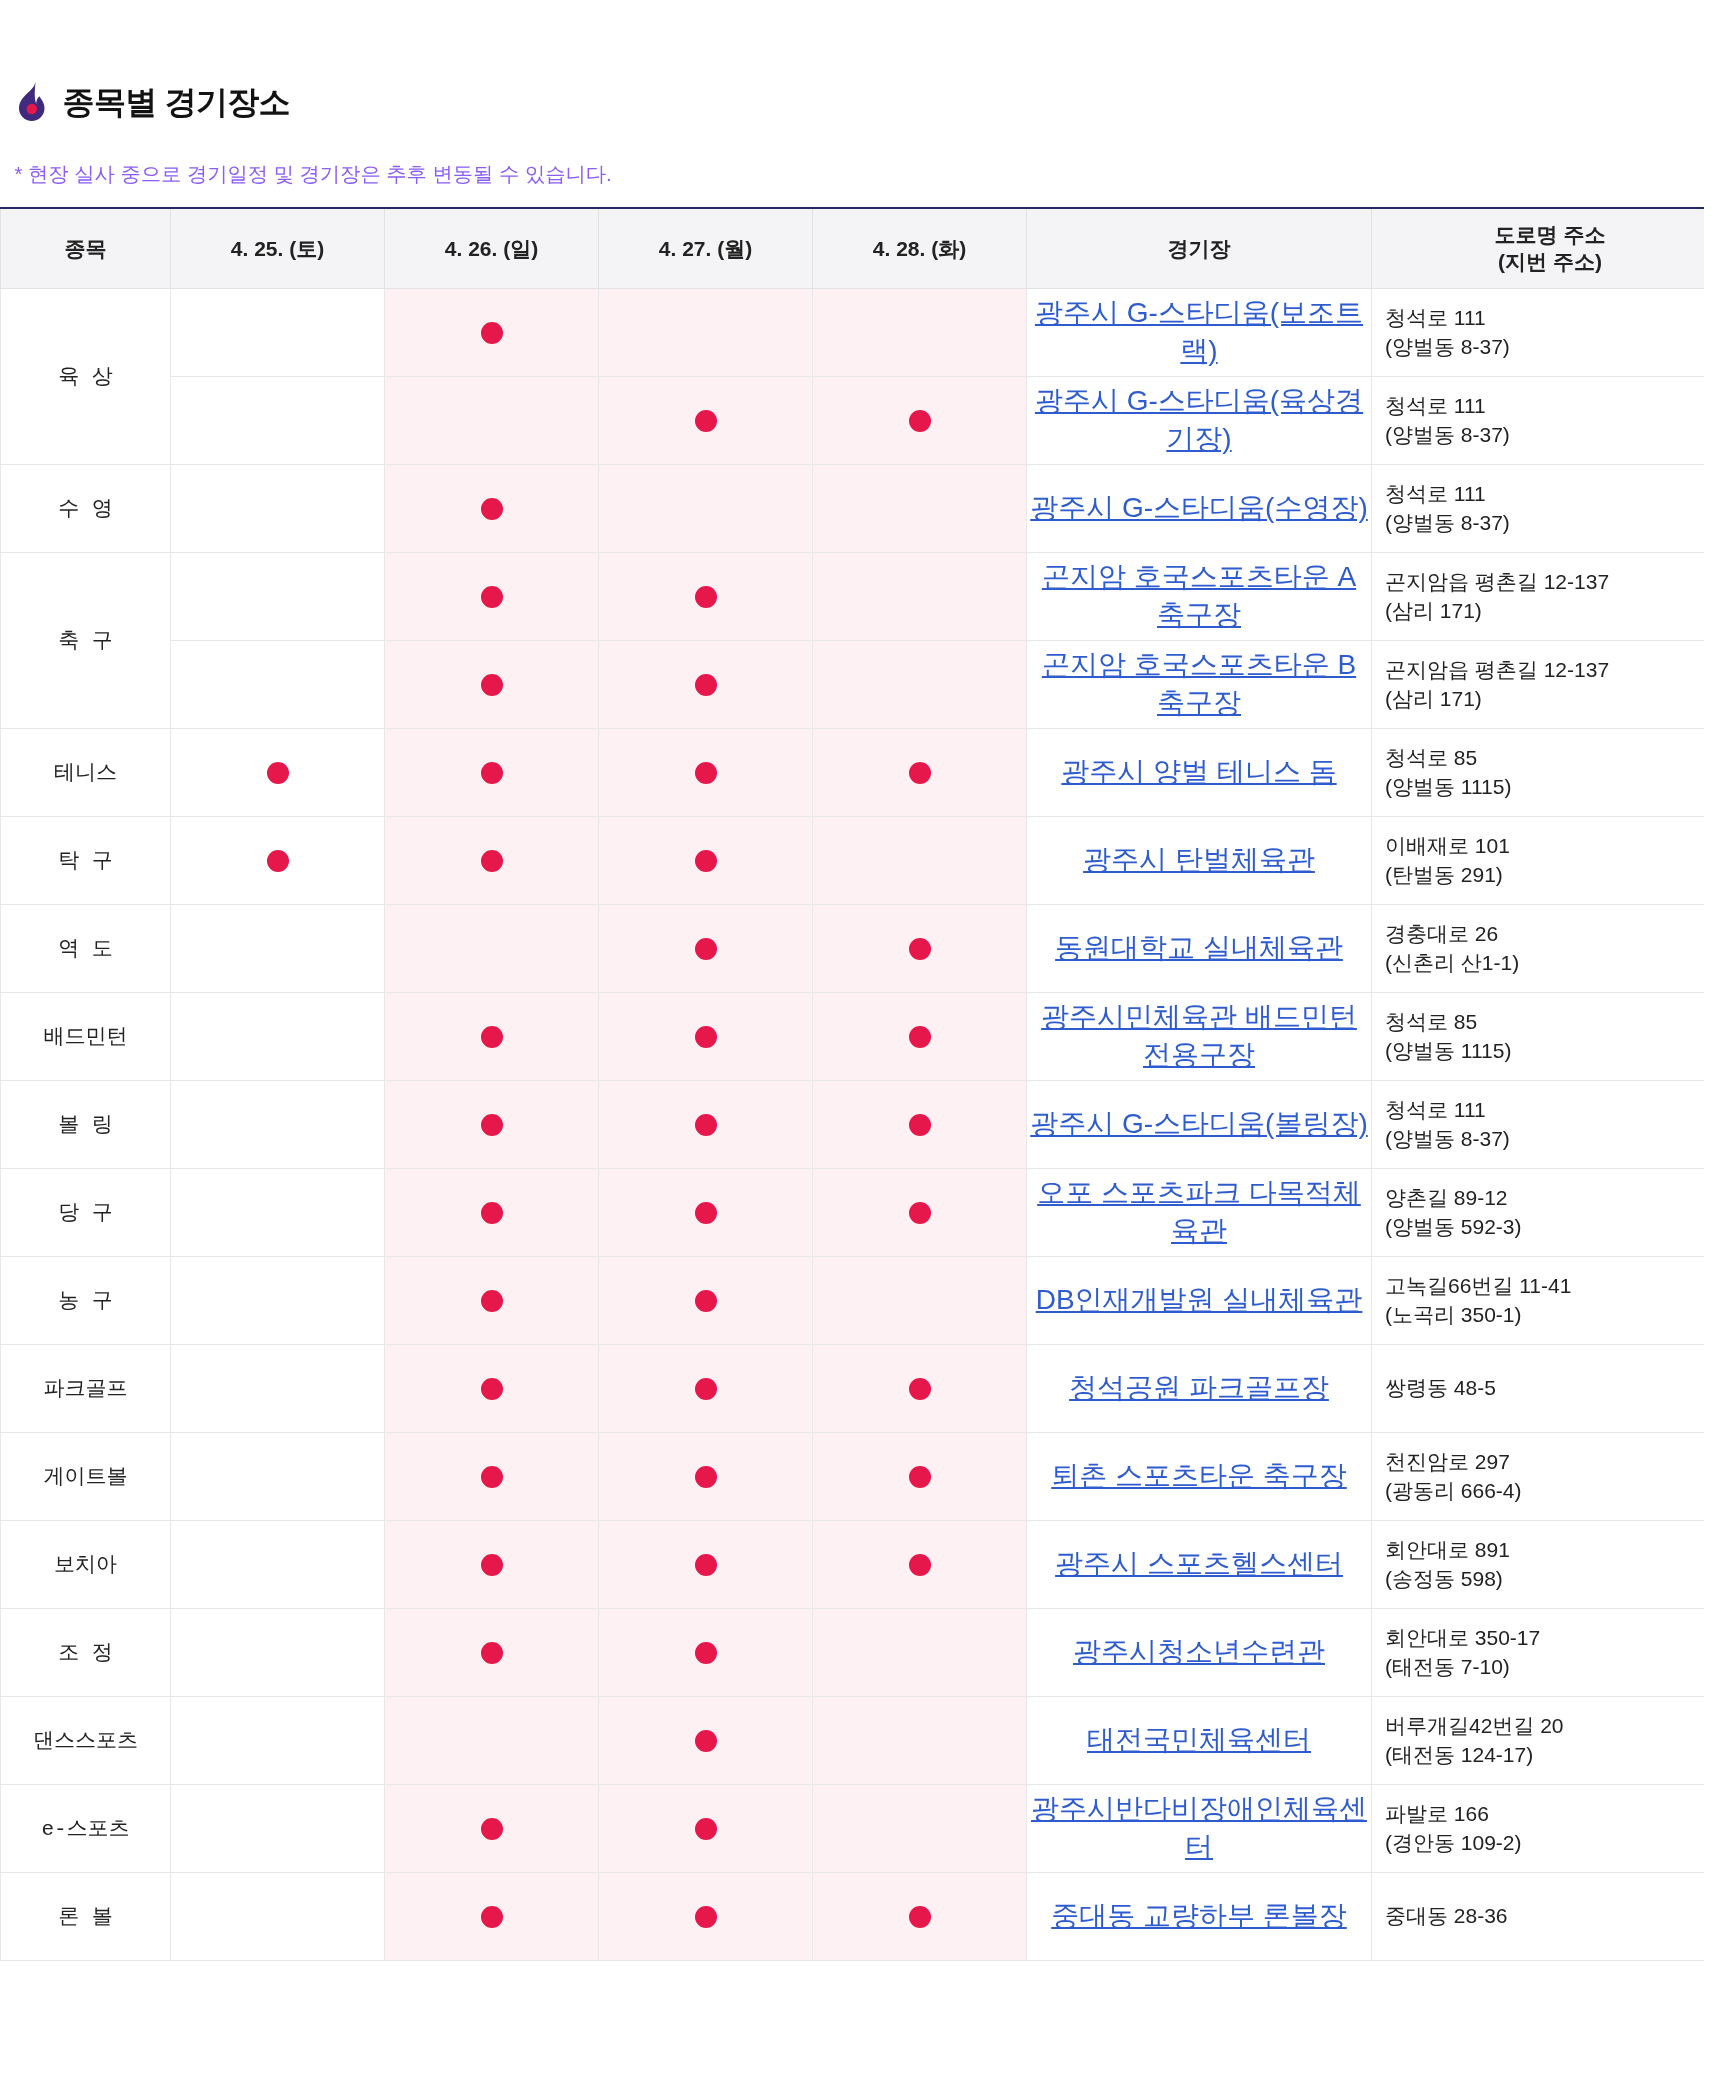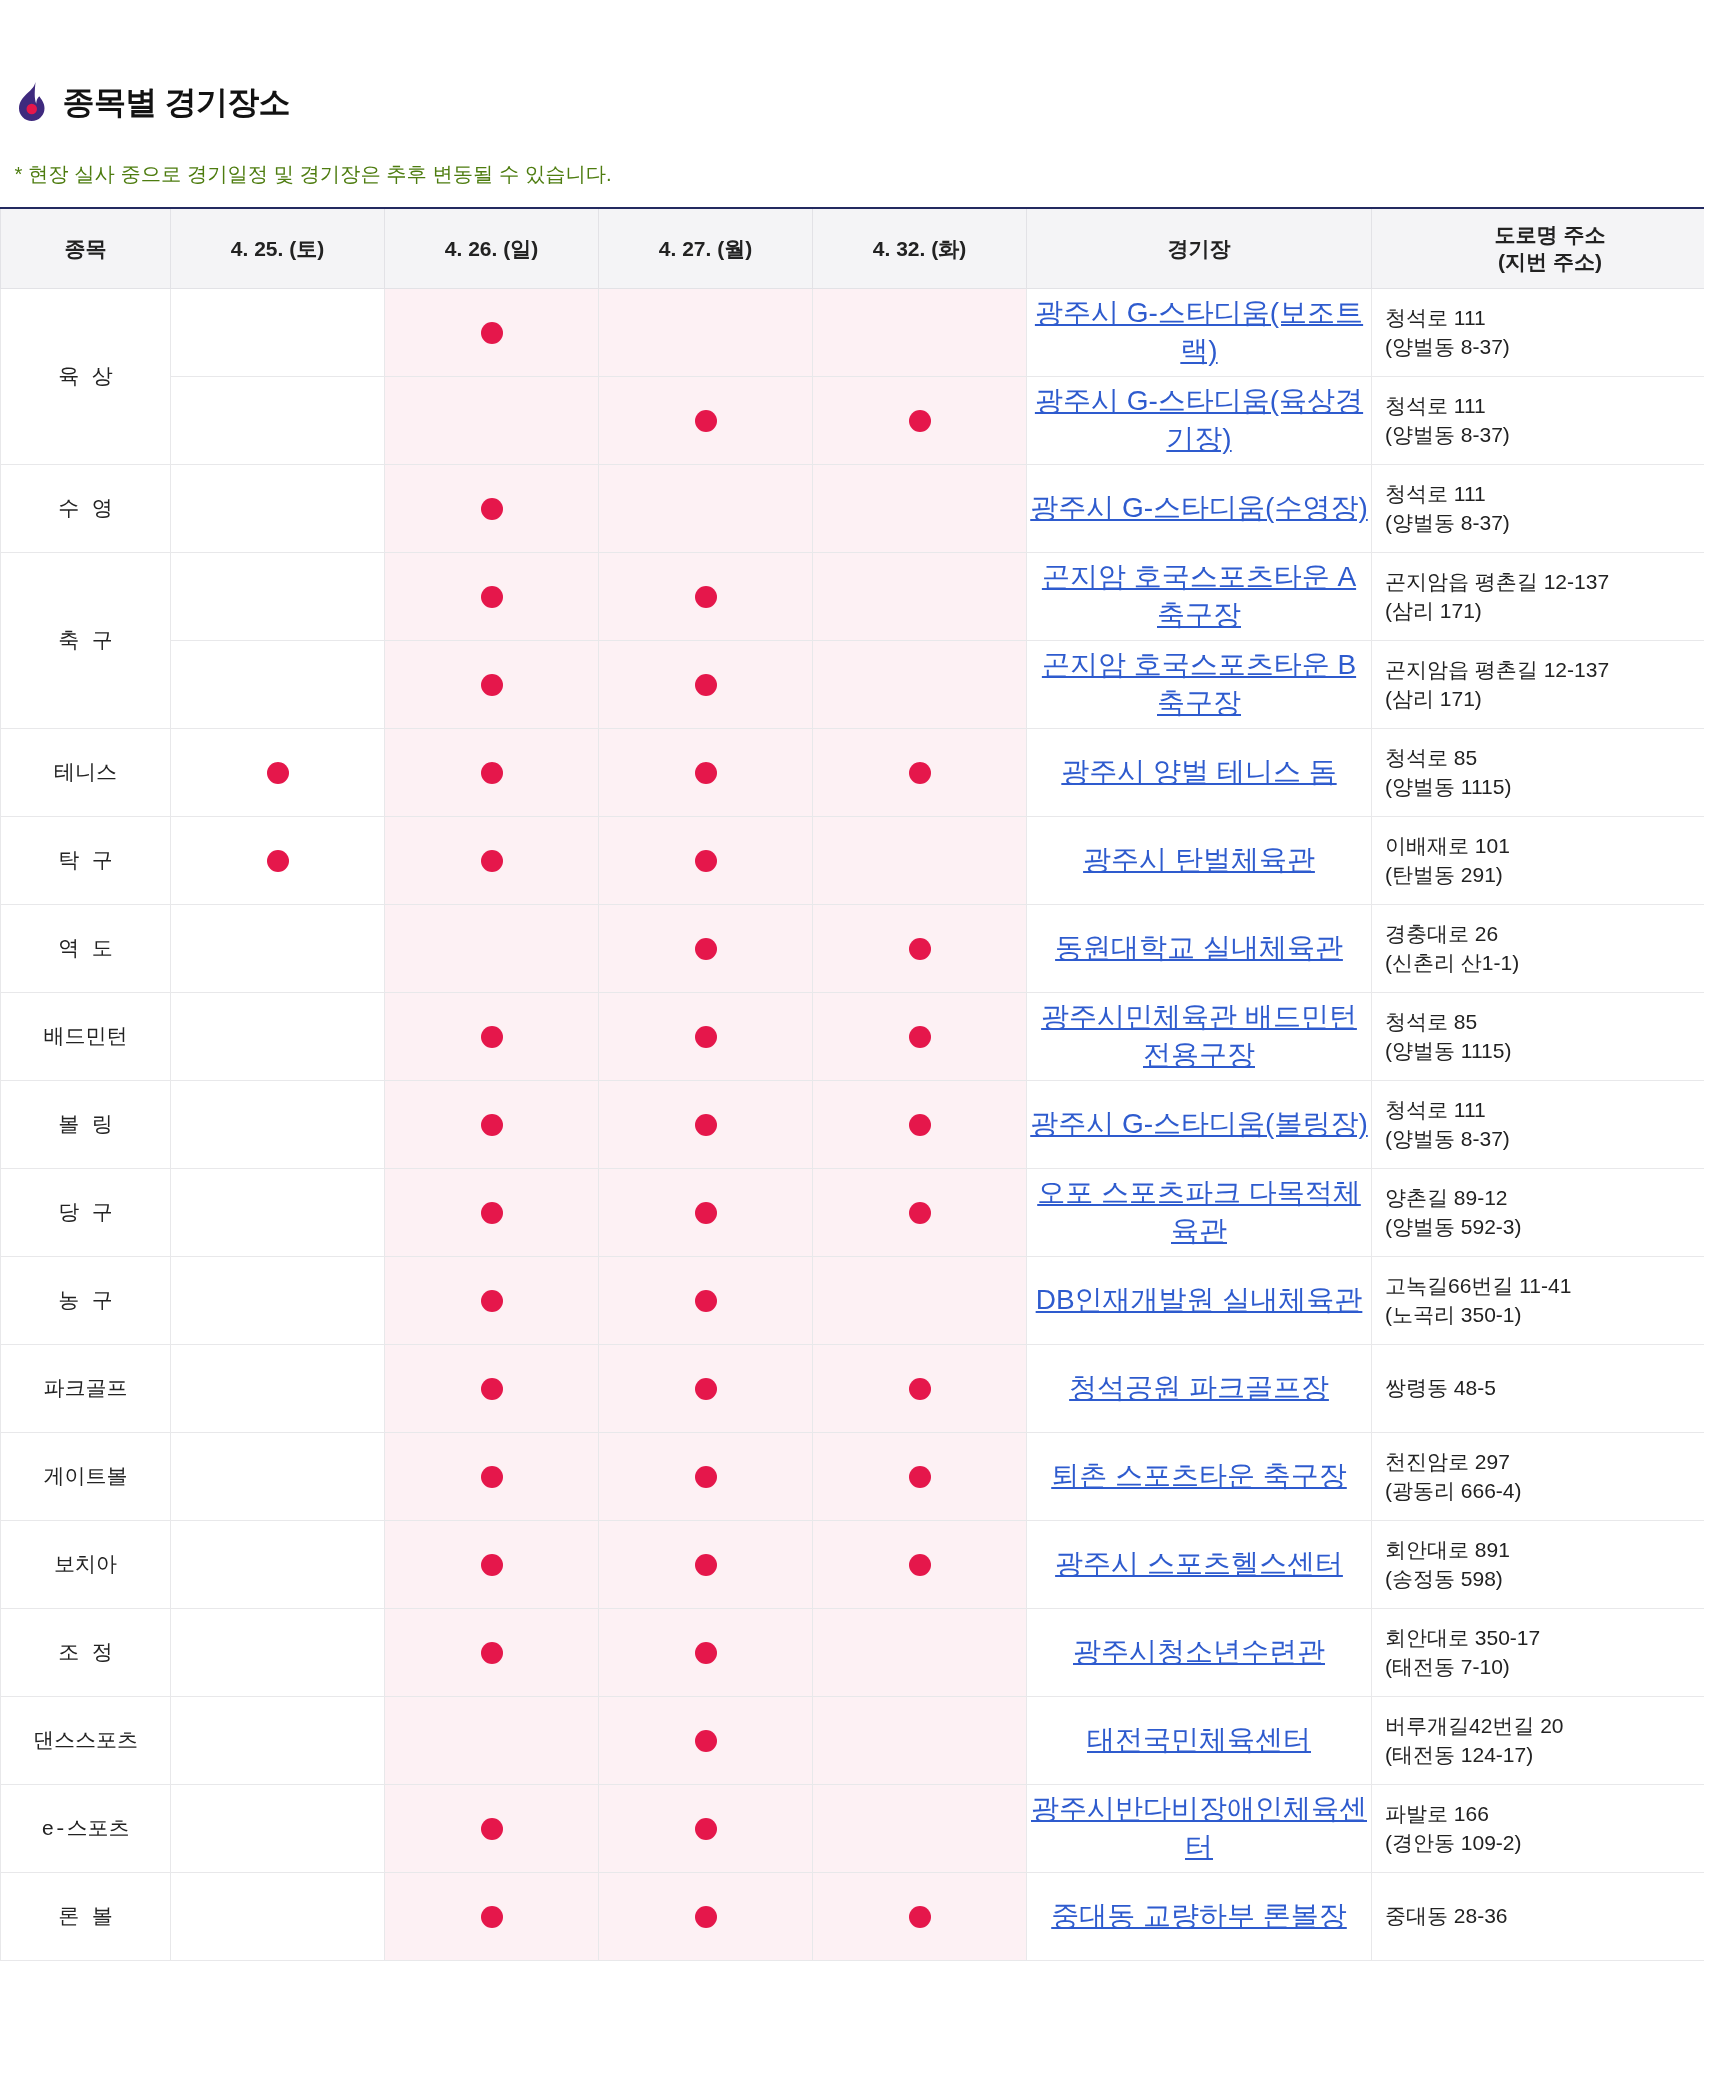--- a/index.html
+++ b/index.html
@@ -6,21 +6,21 @@
   html, body { margin: 0; padding: 0; background: #ffffff; }
   body {
     font-family: "Liberation Sans", "DejaVu Sans", sans-serif;
     color: #222222;
   }
   .page { width: 1704px; min-height: 2097px; background: #ffffff; overflow: hidden; margin-top: 24px; }
   .header { padding: 57px 5.8px 0 11.6px; }
   .title-row { display: flex; align-items: center; gap: 13px; }
   .logo { width: 38px; height: 42px; flex: 0 0 auto; }
   .title { font-size: 32px; font-weight: 800; color: #121212; letter-spacing: -0.7px; }
-  .note { margin-top: 35px; padding-left: 2.9px; font-size: 20.3px; font-weight: 500; color: #4d7c0f; }
+  .note { margin-top: 35px; padding-left: 2.9px; font-size: 20.3px; font-weight: 500; color: #8b5cf6; }
 
   table.venues {
     width: 100%;
     border-collapse: collapse;
     table-layout: fixed;
     margin-top: 19px;
     border-top: 2.9px solid #232A60;
   }
   th {
     background: #F4F4F6;
@@ -88,21 +88,21 @@
       <col style="width:214px">
       <col style="width:345px">
       <col style="width:357px">
     </colgroup>
     <thead>
       <tr>
         <th>종목</th>
         <th>4. 25. (토)</th>
         <th>4. 26. (일)</th>
         <th>4. 27. (월)</th>
-        <th>4. 32. (화)</th>
+        <th>4. 28. (화)</th>
         <th>경기장</th>
         <th>도로명 주소
 (지번 주소)</th>
       </tr>
     </thead>
     <tbody>
         <tr>
           <td class="sport" rowspan="2">육 상</td>
           <td class="day"></td>
           <td class="day hl"><span class="dot"></span></td>

